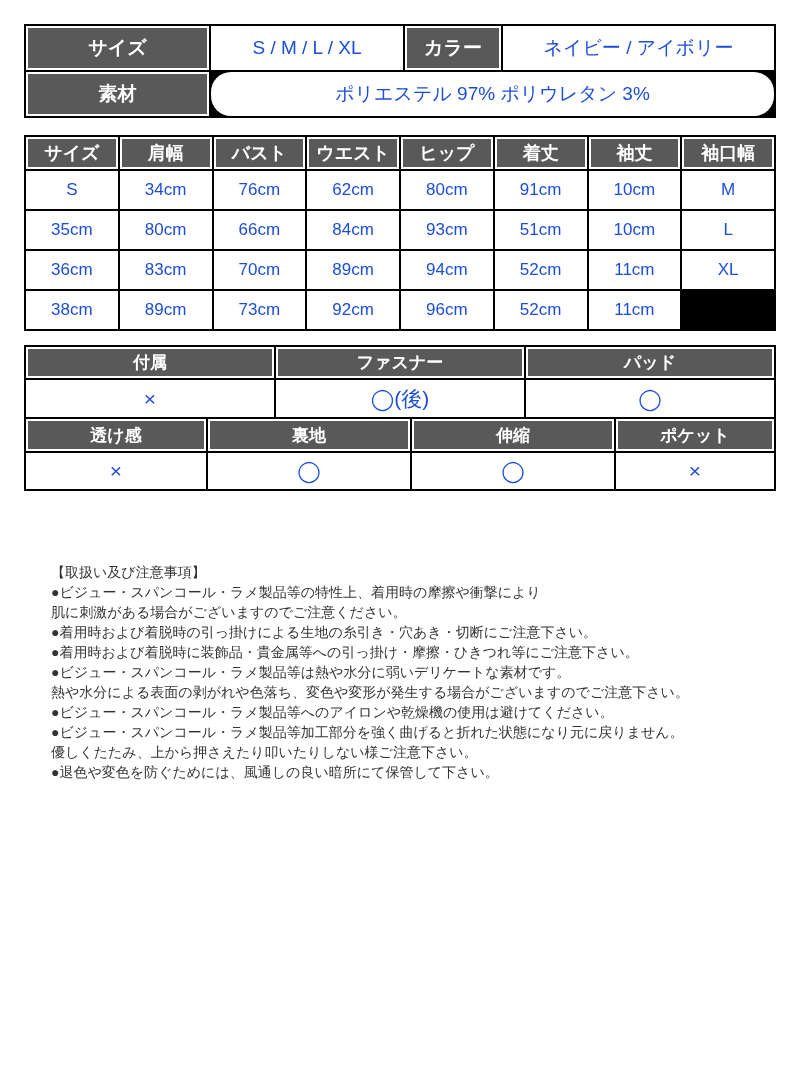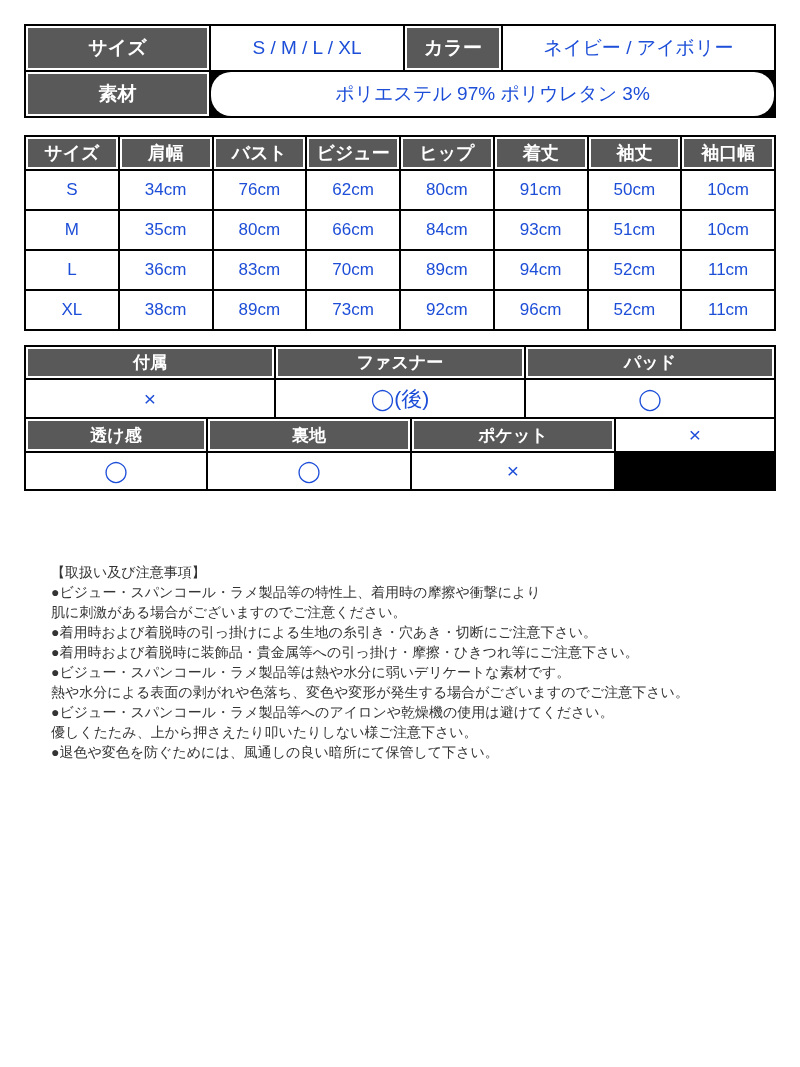--- a/index.html
+++ b/index.html
@@ -70,33 +70,32 @@
     <div class="cell hdr">カラー</div>
     <div class="cell">ネイビー / アイボリー</div>
     <div class="cell hdr">素材</div>
     <div class="cell span3">ポリエステル 97%  ポリウレタン 3%</div>
   </div>
 
   <div class="grid" id="size-chart">
     <div class="cell hdr">サイズ</div>
     <div class="cell hdr">肩幅</div>
     <div class="cell hdr">バスト</div>
-    <div class="cell hdr">ビジュー</div>
+    <div class="cell hdr">ウエスト</div>
     <div class="cell hdr">ヒップ</div>
     <div class="cell hdr">着丈</div>
     <div class="cell hdr">袖丈</div>
     <div class="cell hdr">袖口幅</div>
 
     <div class="cell">S</div>
     <div class="cell">34cm</div>
     <div class="cell">76cm</div>
     <div class="cell">62cm</div>
     <div class="cell">80cm</div>
     <div class="cell">91cm</div>
-    <div class="cell">50cm</div>
     <div class="cell">10cm</div>
 
     <div class="cell">M</div>
     <div class="cell">35cm</div>
     <div class="cell">80cm</div>
     <div class="cell">66cm</div>
     <div class="cell">84cm</div>
     <div class="cell">93cm</div>
     <div class="cell">51cm</div>
     <div class="cell">10cm</div>
@@ -125,33 +124,35 @@
     <div class="cell hdr">ファスナー</div>
     <div class="cell hdr">パッド</div>
     <div class="cell sym">×</div>
     <div class="cell sym">◯(後)</div>
     <div class="cell sym">◯</div>
   </div>
 
   <div class="grid" id="features-b">
     <div class="cell hdr">透け感</div>
     <div class="cell hdr">裏地</div>
+    <div class="cell hdr">伸縮</div>
     <div class="cell hdr">ポケット</div>
     <div class="cell sym">×</div>
     <div class="cell sym">◯</div>
     <div class="cell sym">◯</div>
     <div class="cell sym">×</div>
   </div>
 
   <div id="care-notes">
     <div class="care-line">【取扱い及び注意事項】</div>
     <div class="care-line">●ビジュー・スパンコール・ラメ製品等の特性上、着用時の摩擦や衝撃により</div>
     <div class="care-line">肌に刺激がある場合がございますのでご注意ください。</div>
     <div class="care-line">●着用時および着脱時の引っ掛けによる生地の糸引き・穴あき・切断にご注意下さい。</div>
     <div class="care-line">●着用時および着脱時に装飾品・貴金属等への引っ掛け・摩擦・ひきつれ等にご注意下さい。</div>
     <div class="care-line">●ビジュー・スパンコール・ラメ製品等は熱や水分に弱いデリケートな素材です。</div>
     <div class="care-line">熱や水分による表面の剥がれや色落ち、変色や変形が発生する場合がございますのでご注意下さい。</div>
     <div class="care-line">●ビジュー・スパンコール・ラメ製品等へのアイロンや乾燥機の使用は避けてください。</div>
+    <div class="care-line">●ビジュー・スパンコール・ラメ製品等加工部分を強く曲げると折れた状態になり元に戻りません。</div>
     <div class="care-line">優しくたたみ、上から押さえたり叩いたりしない様ご注意下さい。</div>
     <div class="care-line">●退色や変色を防ぐためには、風通しの良い暗所にて保管して下さい。</div>
   </div>
 
 </div>
 
 </body></html>

